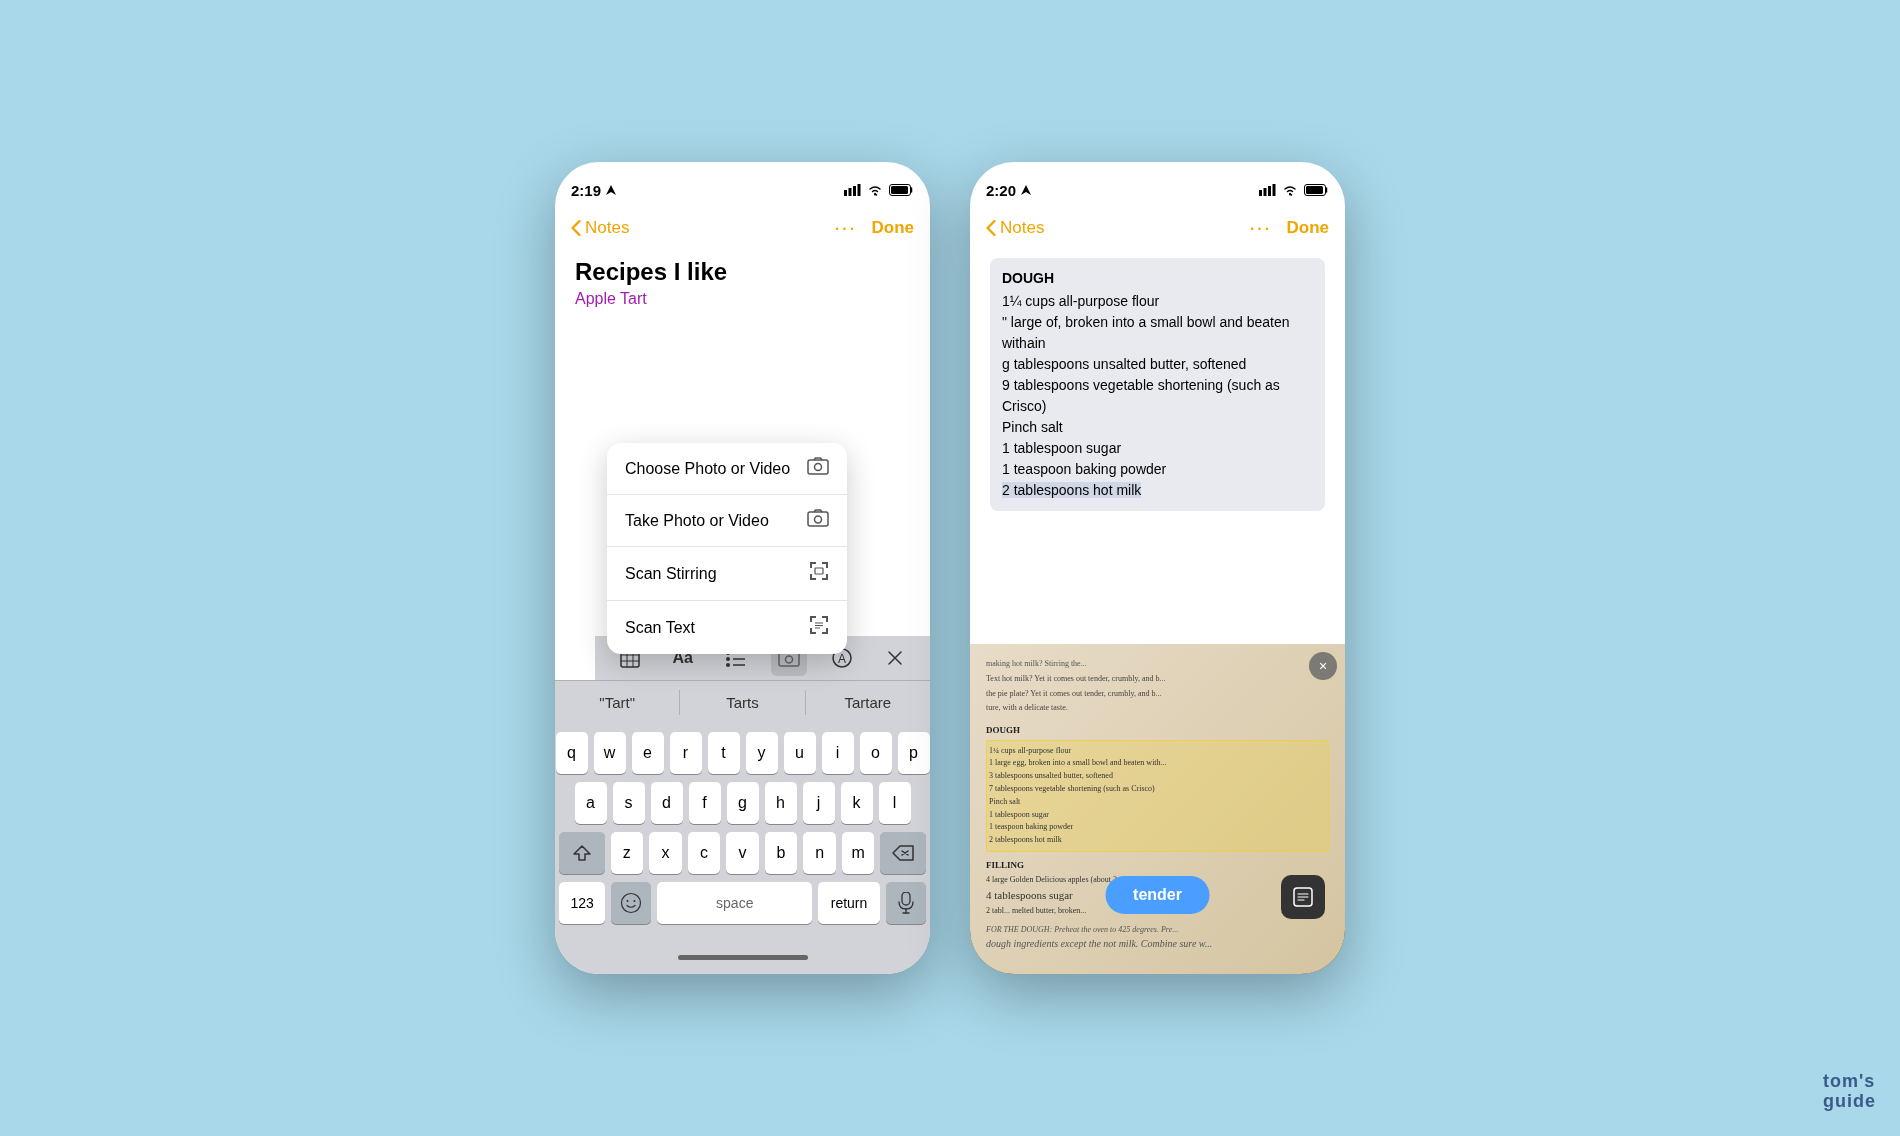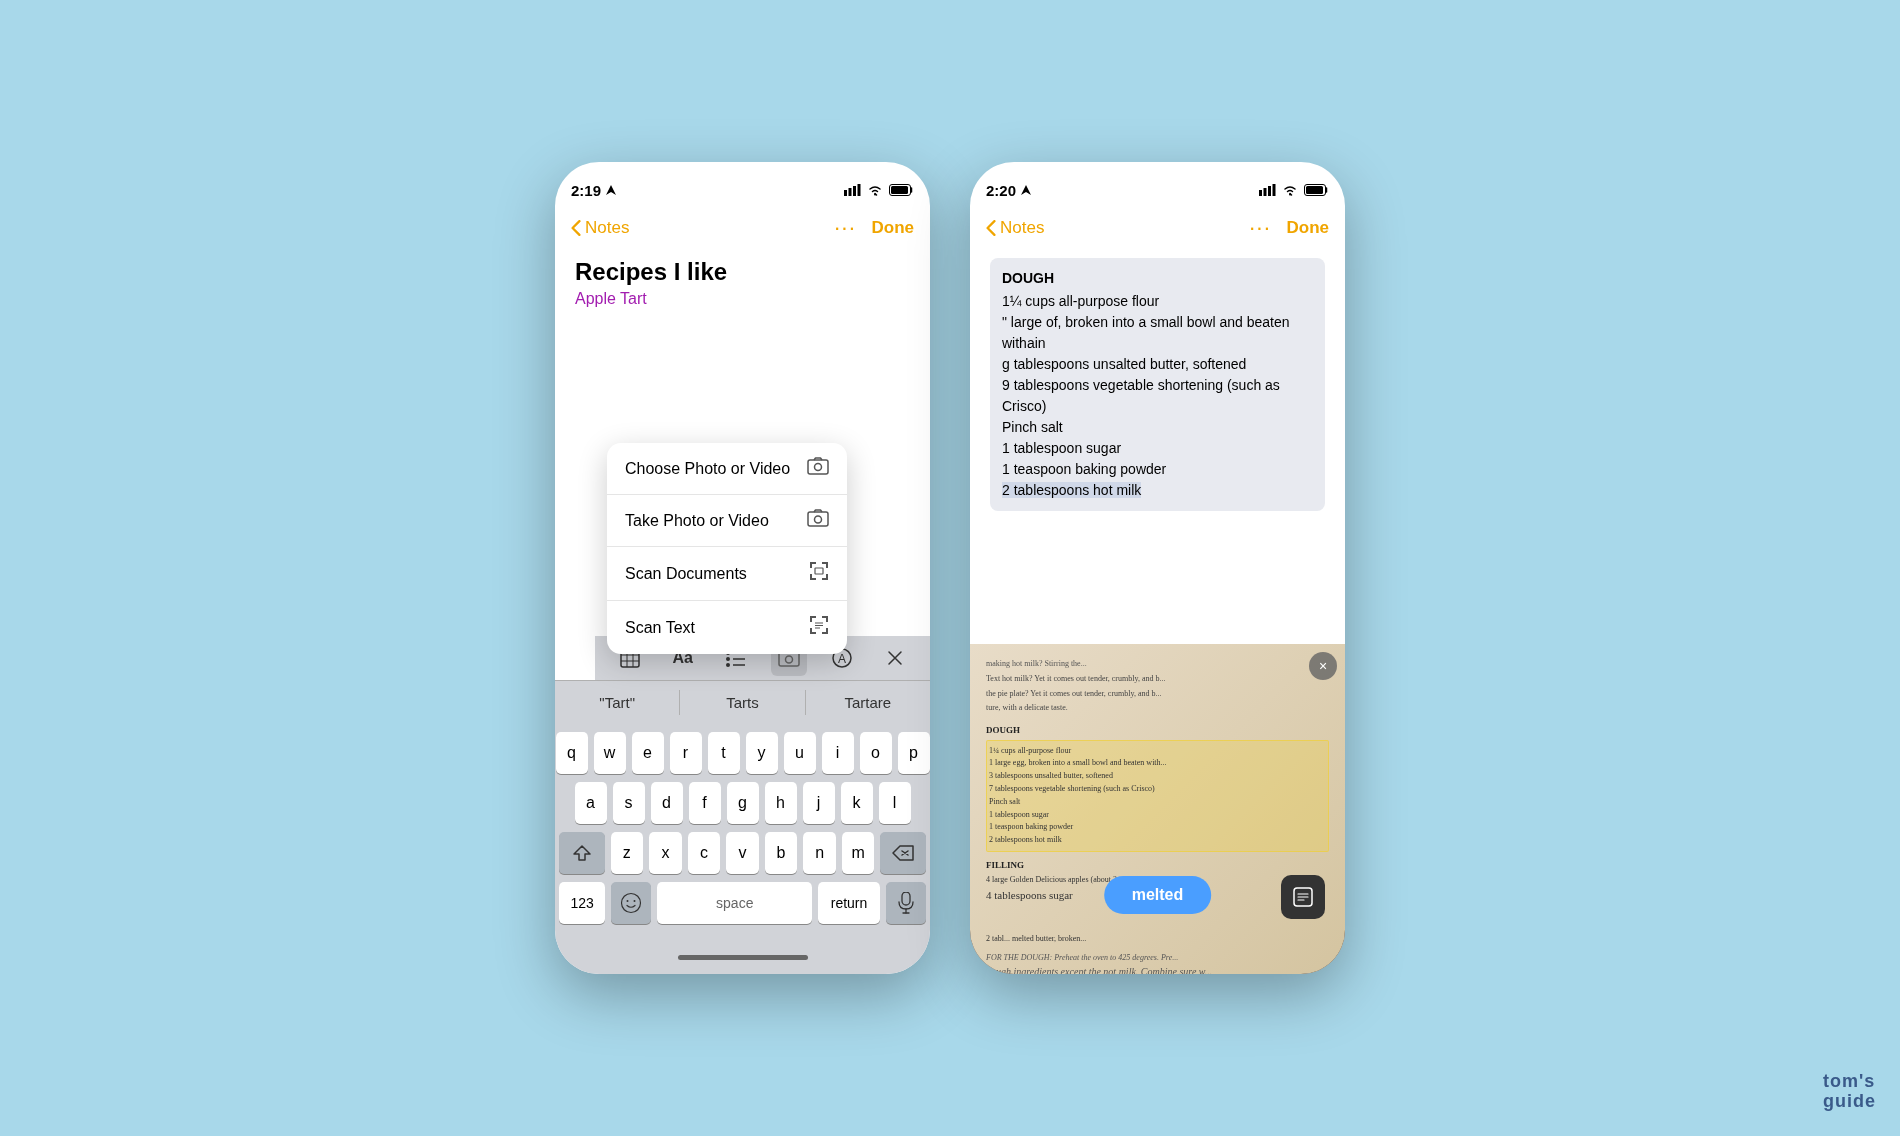--- a/index.html
+++ b/index.html
@@ -424,21 +424,21 @@
         <span>Take Photo or Video</span>
         <span class="popup-icon">
           <svg width="22" height="18" viewBox="0 0 22 18" fill="none">
             <rect x="1" y="3" width="20" height="14" rx="2" stroke="#555" stroke-width="1.5" fill="none"></rect>
             <circle cx="11" cy="10.5" r="3.5" stroke="#555" stroke-width="1.5" fill="none"></circle>
             <path d="M7 3L8.5 1H13.5L15 3" stroke="#555" stroke-width="1.5" fill="none" stroke-linejoin="round"></path>
           </svg>
         </span>
       </div>
       <div class="popup-item">
-        <span>Scan Documents</span>
+        <span>Scan Stirring</span>
         <span class="popup-icon">
           <svg width="20" height="20" viewBox="0 0 20 20" fill="none">
             <path d="M3 3H7V1H1V7H3V3Z" fill="#555"></path>
             <path d="M17 3V7H19V1H13V3H17Z" fill="#555"></path>
             <path d="M3 17H7V19H1V13H3V17Z" fill="#555"></path>
             <path d="M17 17H13V19H19V13H17V17Z" fill="#555"></path>
             <rect x="6" y="7" width="8" height="6" rx="0.5" stroke="#555" stroke-width="1.2" fill="none"></rect>
           </svg>
         </span>
       </div>
@@ -699,27 +699,27 @@
             <div style="font-size: 8px; color: #333;">7 tablespoons vegetable shortening (such as Crisco)</div>
             <div style="font-size: 8px; color: #333;">Pinch salt</div>
             <div style="font-size: 8px; color: #333;">1 tablespoon sugar</div>
             <div style="font-size: 8px; color: #333;">1 teaspoon baking powder</div>
             <div style="font-size: 8px; color: #333;">2 tablespoons hot milk</div>
           </div>
           <div style="margin-top: 6px;">
             <div style="font-weight: bold; font-size: 9px; color: #222; margin-bottom: 2px;">FILLING</div>
             <div style="font-size: 8px; color: #333;">4 large Golden Delicious apples (about 2 pounds)</div>
             <div style="font-size: 11px; color: #333;">4 tablespoons sugar</div>
-            <div style="font-size: 8px; color: #333; margin-top: 28px;">2 tabl... melted butter, broken...</div>
+            <div style="font-size: 8px; color: #333;">2 tabl... melted butter, broken...</div>
           </div>
           <div style="margin-top: 6px; font-size: 8px; color: #555; font-style: italic;">FOR THE DOUGH: Preheat the oven to 425 degrees. Pre...</div>
           <div style="font-size: 10px; color: #555; font-style: italic;">dough ingredients except the not milk. Combine sure w...</div>
         </div>
 
-        <div class="scan-insert-btn">melted</div>
+        <div class="scan-insert-btn">tender</div>
 
         <div class="scan-action-btn">
           <svg width="22" height="22" viewBox="0 0 22 22" fill="none">
             <rect x="2" y="2" width="18" height="18" rx="3" stroke="white" stroke-width="1.5" fill="none"></rect>
             <path d="M6 8H16M6 11H16M6 14H12" stroke="white" stroke-width="1.2" stroke-linecap="round"></path>
           </svg>
         </div>
       </div>
     </div>
   </div>

